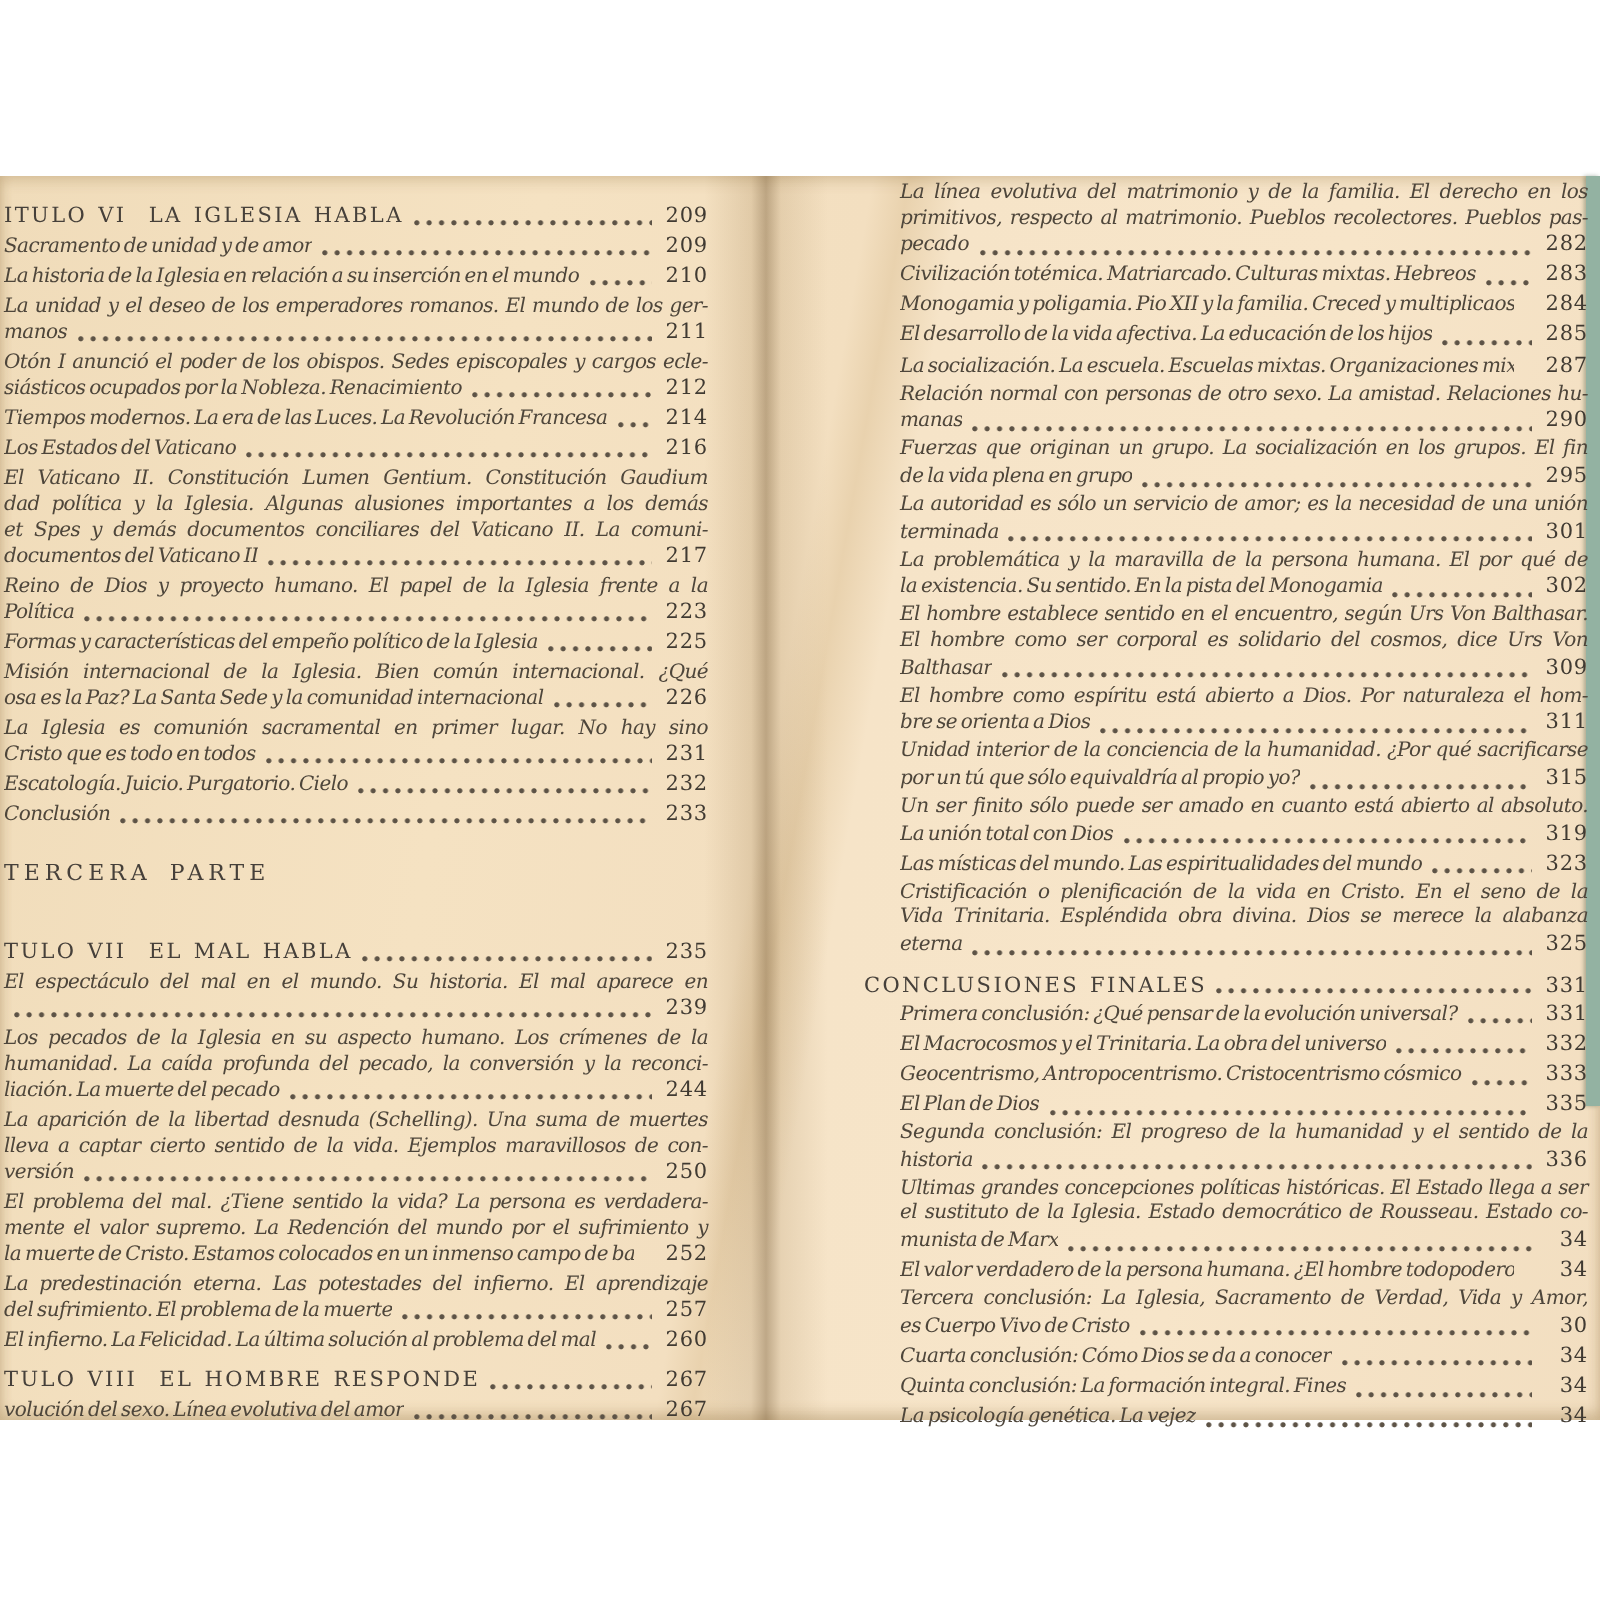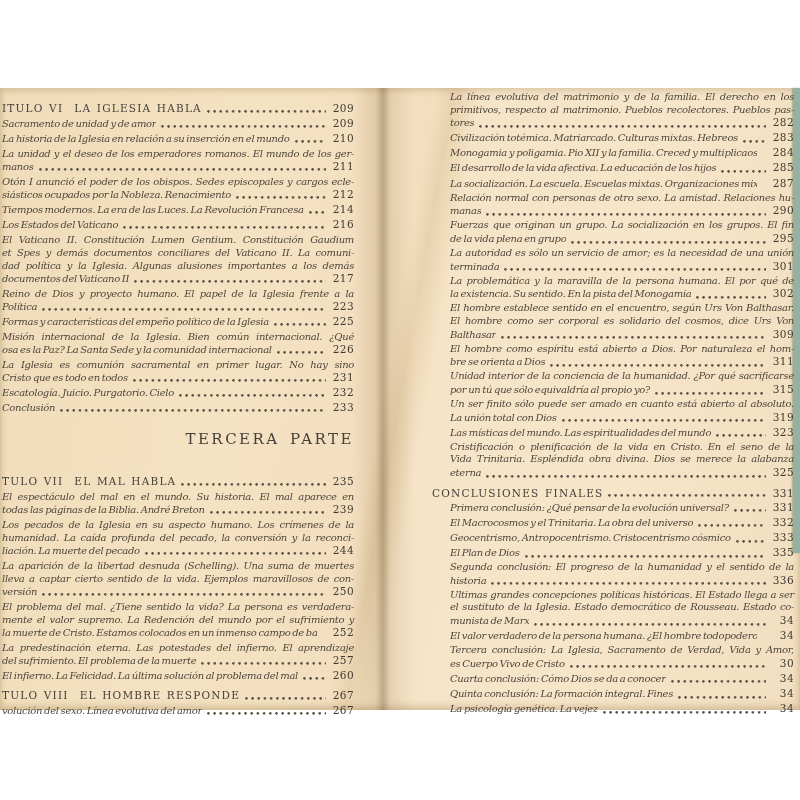--- a/index.html
+++ b/index.html
@@ -29,21 +29,21 @@
     font-style:italic;font-size:10px;letter-spacing:-0.3px;word-spacing:-1px;
     line-height:13px;margin-bottom:2px;
   }
   .right .entry{line-height:12.6px;margin-bottom:1.5px;margin-left:18px;}
   .right .entry.chapter{margin-left:0;}
   .entry.chapter{
     font-style:normal;font-size:10.5px;letter-spacing:1.2px;word-spacing:1px;
     margin-top:7px;color:#46403a;
   }
   .part-heading{
-    text-align:right;font-size:15px;letter-spacing:2.5px;word-spacing:3px;
+    text-align:left;font-size:11px;letter-spacing:2.5px;word-spacing:3px;
     color:#46403a;margin:16px 0 27px 0;
   }
   .jline{text-align:justify;text-align-last:justify;}
   .lastline{display:flex;align-items:baseline;}
   .ltext{flex:0 1 auto;overflow:hidden;white-space:pre;}
   .dots{
     flex:1 1 0;min-width:4px;align-self:flex-end;height:3px;margin:0 4px 2px 5px;
     background-image:radial-gradient(circle at 1.4px 1.4px,#5d5346 1.05px,rgba(0,0,0,0) 1.5px);
     background-size:6.2px 3px;background-repeat:repeat-x;
   }
@@ -107,22 +107,22 @@
       </div>
       <div class="entry">
         <div class="lastline">
           <span class="ltext">Los Estados del Vaticano</span>
           <span class="dots"></span>
           <span class="pgnum">216</span>
         </div>
       </div>
       <div class="entry">
         <div class="jline">El Vaticano II. Constitución Lumen Gentium. Constitución Gaudium</div>
+        <div class="jline">dad política y la Iglesia. Algunas alusiones importantes a los demás</div>
         <div class="jline">et Spes y demás documentos conciliares del Vaticano II. La comuni-</div>
-        <div class="jline">dad política y la Iglesia. Algunas alusiones importantes a los demás</div>
         <div class="lastline">
           <span class="ltext">documentos del Vaticano II</span>
           <span class="dots"></span>
           <span class="pgnum">217</span>
         </div>
       </div>
       <div class="entry">
         <div class="jline">Reino de Dios y proyecto humano. El papel de la Iglesia frente a la</div>
         <div class="lastline">
           <span class="ltext">Política</span>
@@ -171,21 +171,20 @@
       <div class="entry chapter">
         <div class="lastline">
           <span class="ltext">TULO VII  EL MAL HABLA</span>
           <span class="dots"></span>
           <span class="pgnum">235</span>
         </div>
       </div>
       <div class="entry">
         <div class="jline">El espectáculo del mal en el mundo. Su historia. El mal aparece en</div>
         <div class="lastline">
-          <span class="ltext">todas las páginas de la Biblia. André Breton</span>
           <span class="dots"></span>
           <span class="pgnum">239</span>
         </div>
       </div>
       <div class="entry">
         <div class="jline">Los pecados de la Iglesia en su aspecto humano. Los crímenes de la</div>
         <div class="jline">humanidad. La caída profunda del pecado, la conversión y la reconci-</div>
         <div class="lastline">
           <span class="ltext">liación. La muerte del pecado</span>
           <span class="dots"></span>
@@ -238,21 +237,21 @@
           <span class="dots"></span>
           <span class="pgnum">267</span>
         </div>
       </div>
     </div>
   <div class="page-content right" id="right-page">
       <div class="entry">
         <div class="jline">La línea evolutiva del matrimonio y de la familia. El derecho en los</div>
         <div class="jline">primitivos, respecto al matrimonio. Pueblos recolectores. Pueblos pas-</div>
         <div class="lastline">
-          <span class="ltext">tores</span>
+          <span class="ltext">pecado</span>
           <span class="dots"></span>
           <span class="pgnum">282</span>
         </div>
       </div>
       <div class="entry">
         <div class="lastline">
           <span class="ltext">Civilización totémica. Matriarcado. Culturas mixtas. Hebreos</span>
           <span class="dots"></span>
           <span class="pgnum">283</span>
         </div>

